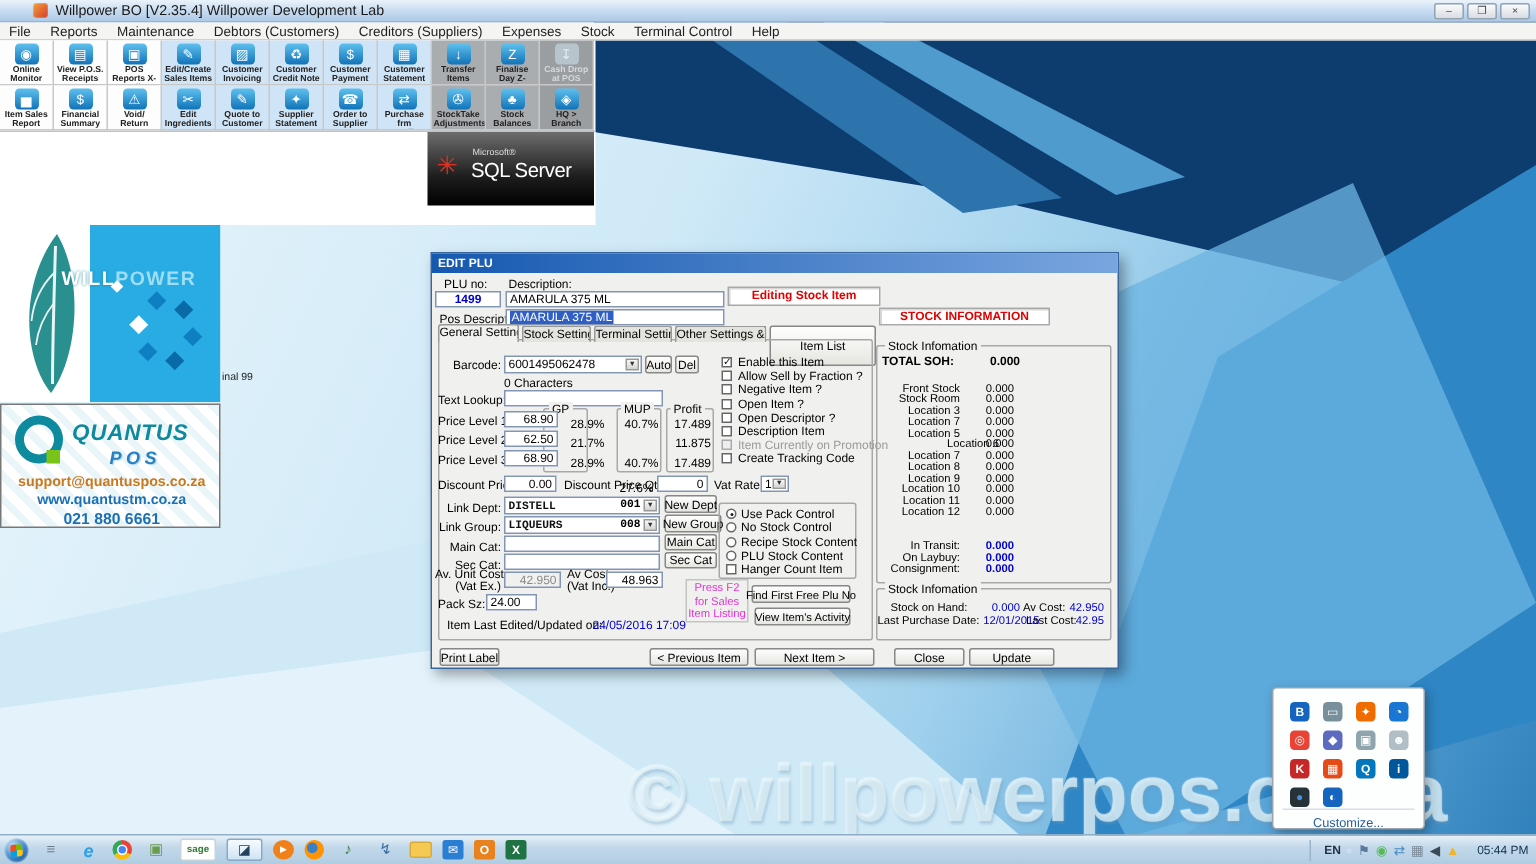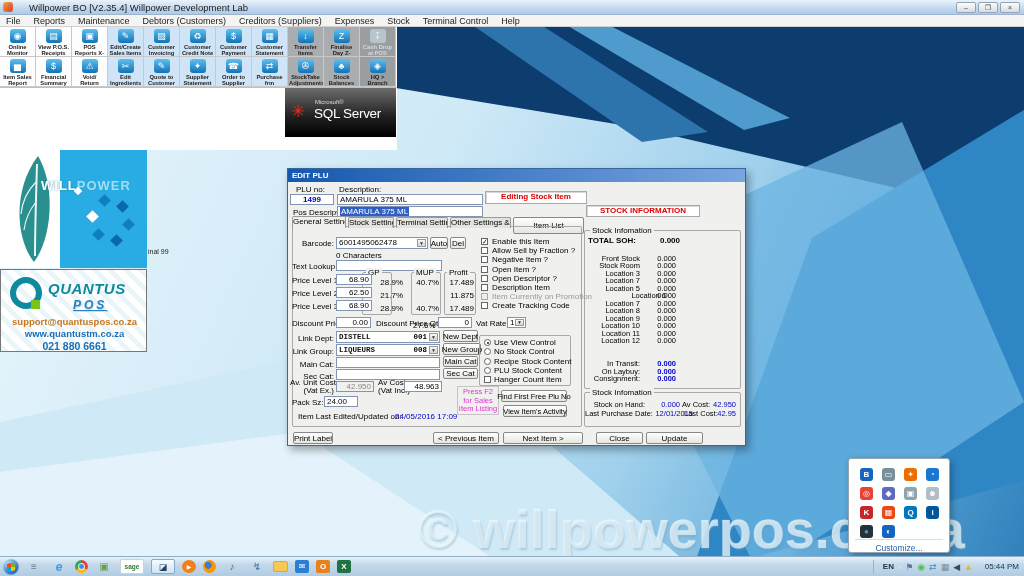--- a/index.html
+++ b/index.html
@@ -12,21 +12,21 @@
   
   .bg-navy{clip-path:polygon(396px 0,1024px 0,1024px 218px,640px 128px,396px 88px);background:#0d3c6f;}
   .bg-slash1{clip-path:polygon(436px 0,502px 0,708px 132px,642px 142px);background:#2d74ad;}
   .bg-slash2{clip-path:polygon(524px 0,560px 0,790px 118px,744px 130px);background:#4f9bcd;}
   .bg-right{clip-path:polygon(1024px 110px,1024px 480px,690px 576px,812px 238px);background:#2f86c5;}
   .bg-sky{clip-path:polygon(600px 262px,902px 122px,1024px 402px,760px 576px);background:#6cb4e2;opacity:.75;}
   .bg-light{clip-path:polygon(0 422px,420px 332px,702px 576px,0 576px);background:#cfe9f7;}
   .bg-lighter{clip-path:polygon(0 472px,300px 432px,520px 576px,0 576px);background:#e4f3fb;}
   
   #titlebar{left:0;top:0;width:1024px;height:15px;background:linear-gradient(#eaf3fb,#c2d8ee 60%,#aecae6);
-    border-bottom:1px solid #9ab4d0;display:flex;align-items:center;gap:16px;padding-left:3px;
+    border-bottom:1px solid #9ab4d0;display:flex;align-items:center;gap:5px;padding-left:22px;
     font-size:9.5px;color:#1a1a1a;z-index:4;}
   #appicon{width:10px;height:10px;border-radius:2px;background:linear-gradient(135deg,#f6a23a,#d23b2a);box-shadow:inset 0 0 1px #fff;}
   #wincontrols{position:absolute;right:4px;top:2px;display:flex;gap:2px;z-index:5;}
   .winbtn{width:20px;height:11px;border:1px solid #94a4b4;border-radius:2px;background:linear-gradient(#fbfbfb,#d8dde2);
     font-size:7px;line-height:9px;text-align:center;color:#444;}
   #menubar{left:0;top:15px;width:1024px;height:12px;background:#f4f4f2;border-bottom:1px solid #d0d0d0;
     display:flex;align-items:center;gap:13px;padding-left:6px;font-size:9px;color:#222;z-index:4;}
   .menu-item{white-space:nowrap;}
   
   #toolbar{left:0;top:27px;width:397px;background:#fdfdfd;display:grid;
@@ -49,21 +49,21 @@
   #wplogo{left:0;top:150px;width:147px;height:118px;background:#fff;z-index:3;overflow:hidden;}
   #wplogo .cyan{position:absolute;left:60px;top:0;width:87px;height:118px;background:#29abe3;}
   #wpword{position:absolute;left:41px;top:28px;font-size:13px;font-weight:bold;letter-spacing:1px;}
   #wpword .w1{color:#fff;text-shadow:0 0 2px #1b8a9a;} #wpword .w2{color:#9fdef2;}
   .pin{position:absolute;width:9px;height:9px;transform:rotate(45deg);}
   #qlogo{left:0;top:269px;width:147px;height:83px;background:#fff;border:1px solid #777;z-index:3;overflow:hidden;}
   #qlogo .mosaic{position:absolute;inset:0;background:repeating-linear-gradient(45deg,rgba(42,160,190,.10) 0 5px,transparent 5px 11px);}
   #qring{position:absolute;left:9px;top:7px;width:32px;height:32px;border:6px solid #0e8a9e;border-radius:50%;}
   #qdot{position:absolute;left:30px;top:30px;width:9px;height:9px;background:#7ac41a;}
   #qname{position:absolute;left:47px;top:10px;font-size:15px;font-weight:bold;font-style:italic;color:#0e8a9e;letter-spacing:.5px;}
-  #qpos{position:absolute;left:72px;top:28px;font-size:12px;font-weight:bold;font-style:italic;color:#2a7fc0;letter-spacing:3px;text-shadow:1px 1px 0 #bfe2ee;text-decoration:underline;}
+  #qpos{position:absolute;left:72px;top:28px;font-size:12px;font-weight:bold;font-style:italic;color:#2a7fc0;letter-spacing:3px;text-shadow:1px 1px 0 #bfe2ee;}
   #qemail{position:absolute;left:0;top:46px;width:147px;text-align:center;font-size:9.5px;font-weight:bold;color:#c8781e;}
   #qweb{position:absolute;left:0;top:58px;width:147px;text-align:center;font-size:9.5px;font-weight:bold;color:#1a6fb5;}
   #qphone{position:absolute;left:0;top:70px;width:147px;text-align:center;font-size:10.5px;font-weight:bold;color:#1a6fb5;}
   #terminal-partial{left:148px;top:248px;font-size:7px;color:#222;z-index:3;}
   
   #dlg{left:287px;top:168px;width:459px;height:278px;background:#f0f0ee;border:1px solid #36669c;
     box-shadow:3px 4px 8px rgba(0,0,0,.35);z-index:6;font-size:8px;color:#000;}
   #dlg>div{position:absolute;}
   .dlg-title{left:0;top:0;width:457px;height:13px;background:linear-gradient(90deg,#1558b0,#7aa6df);
     color:#fff;font-weight:bold;font-size:8px;padding:2px 4px;}
@@ -306,21 +306,21 @@
       <span class="red" style="font-size:8px">Editing Stock Item</span>
     </div>
     <div class="lbl" style="left:5px;top:39px">Pos Description:</div>
     <div class="tbx" style="left:49px;top:37px;width:146px;height:11px">
       <span class="sel-text">AMARULA 375 ML</span>
     </div>
     <div class="sunken" style="left:298px;top:36px;width:114px;height:12px;text-align:center">
       <span class="red" style="font-size:8px">STOCK INFORMATION</span>
     </div>
 
-    <div class="btn" style="left:225px;top:48px;width:71px;height:17px">Item List</div>
+    <div class="btn" style="left:225px;top:48px;width:71px;height:27px">Item List</div>
 
     <div style="left:4px;top:57px;width:290px;height:201px;border:1px solid #a8a8a8;border-radius:2px"></div>
 
     <div class="grp" style="left:296px;top:61px;width:157px;height:159px">
       <span class="legend">Stock Infomation</span>
     </div>
     <div class="lbl" style="left:300px;top:67px;font-weight:bold">TOTAL SOH:</div>
     <div class="lbl ra" style="left:352px;top:67px;width:40px;font-weight:bold">0.000</div>
 
     <div class="grp" style="left:296px;top:223px;width:157px;height:35px">
@@ -440,21 +440,21 @@
       <div class="lbl" style="left: 204px; top: 95.6px;">Open Item ?</div>
       <div class="cb" style="left: 193px; top: 105.8px;"></div>
       <div class="lbl" style="left: 204px; top: 104.8px;">Open Descriptor ?</div>
       <div class="cb" style="left: 193px; top: 115px;"></div>
       <div class="lbl" style="left: 204px; top: 114px;">Description Item</div>
       <div class="cb discb" style="left: 193px; top: 124.2px;"></div>
       <div class="lbl dis" style="left: 204px; top: 123.2px;">Item Currently on Promotion</div>
       <div class="cb" style="left: 193px; top: 133.4px;"></div>
       <div class="lbl" style="left: 204px; top: 132.4px;">Create Tracking Code</div>
       <div class="rd sel" style="left: 196px; top: 170px;"></div>
-      <div class="lbl" style="left: 206px; top: 169px;">Use View Control</div>
+      <div class="lbl" style="left: 206px; top: 169px;">Use Pack Control</div>
       <div class="rd" style="left: 196px; top: 179.3px;"></div>
       <div class="lbl" style="left: 206px; top: 178.3px;">No Stock Control</div>
       <div class="rd" style="left: 196px; top: 188.6px;"></div>
       <div class="lbl" style="left: 206px; top: 187.6px;">Recipe Stock Content</div>
       <div class="rd" style="left: 196px; top: 197.9px;"></div>
       <div class="lbl" style="left: 206px; top: 196.9px;">PLU Stock Content</div>
       <div class="cb" style="left: 196px; top: 207.2px;"></div>
       <div class="lbl" style="left: 206px; top: 206.2px;">Hanger Count Item</div>
       <div class="lbl ra" style="left: 4px; top: 107px; width: 42px;">Price Level 1:</div>
       <div class="tbx ra" style="left: 48px; top: 105px; width: 36px; height: 11px;">68.90</div>

